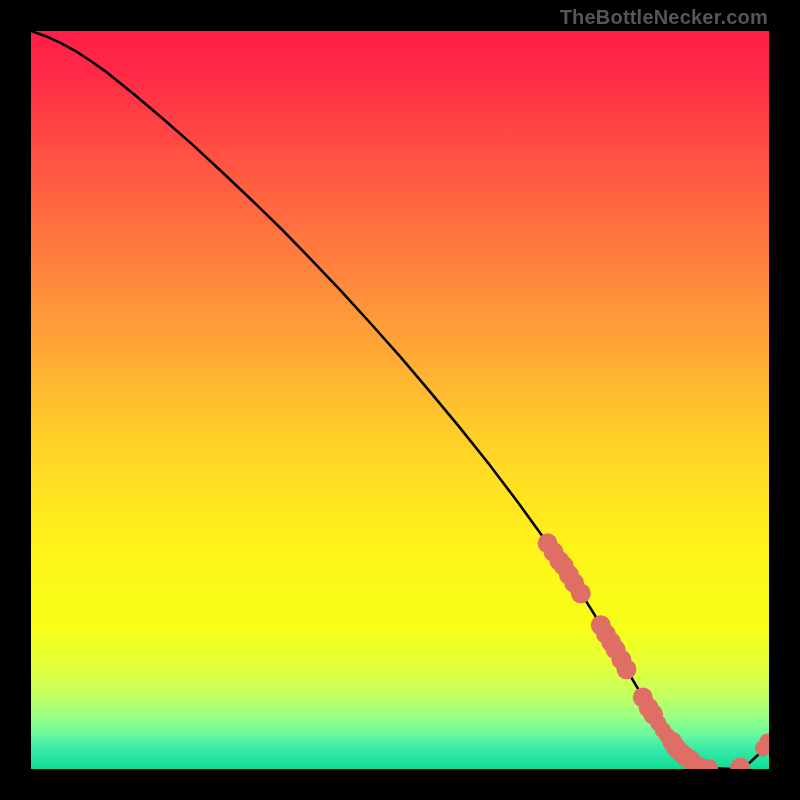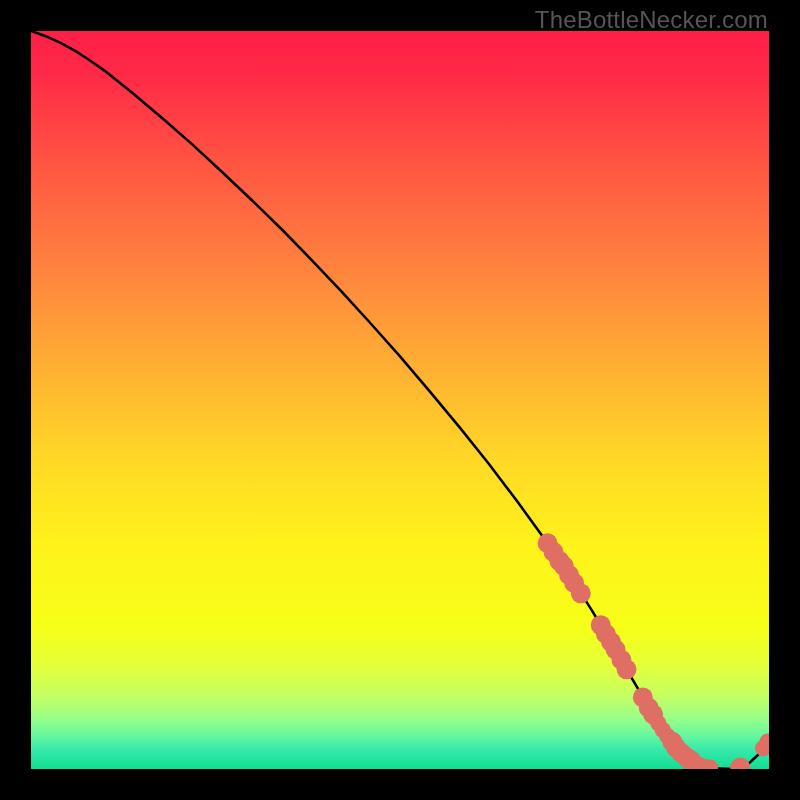--- a/index.html
+++ b/index.html
@@ -20,22 +20,22 @@
   }
   .gradient {
     position: absolute;
     inset: 0;
   }
   .credit {
     position: absolute;
     top: 6px;
     right: 32px;
     font-family: Arial, Helvetica, sans-serif;
-    font-size: 24px;
-    font-weight: 400;
+    font-size: 20px;
+    font-weight: 700;
     color: #565656;
     letter-spacing: 0.2px;
   }
   svg.overlay {
     position: absolute;
     inset: 0;
     width: 100%;
     height: 100%;
   }
 </style>

